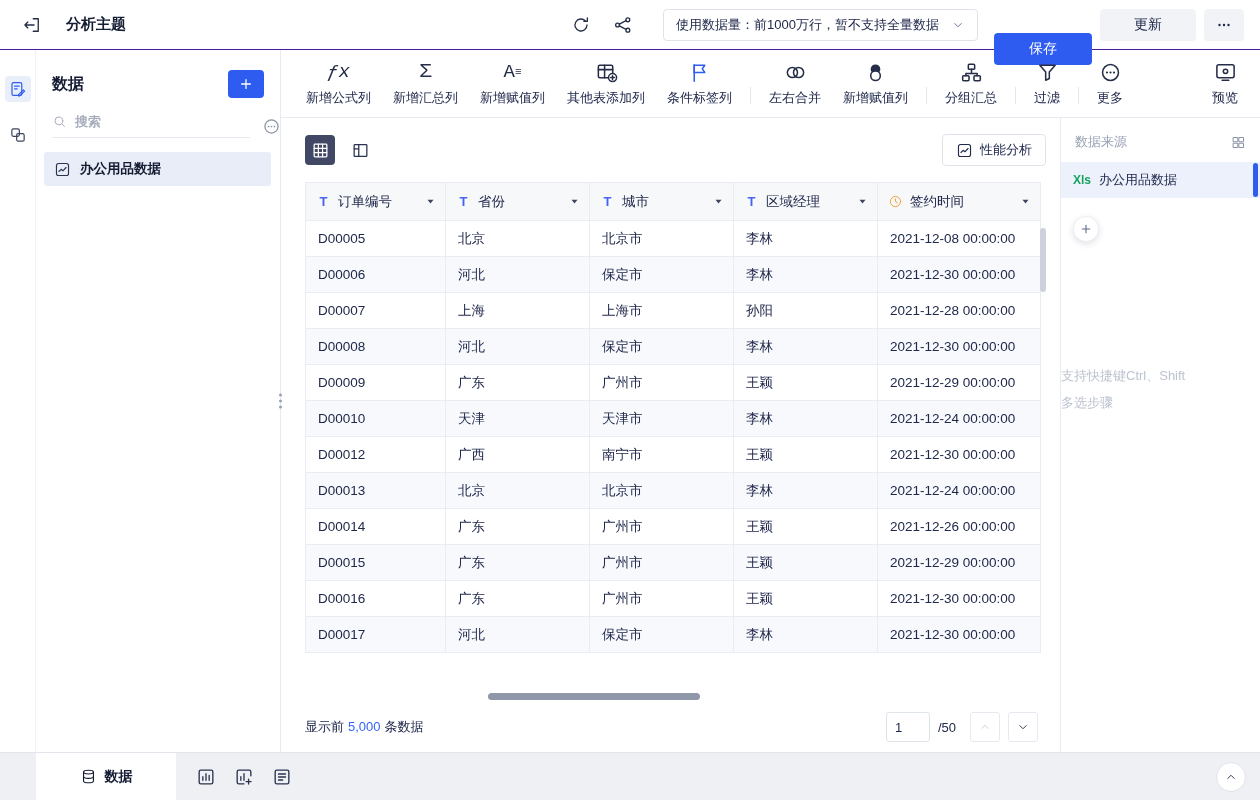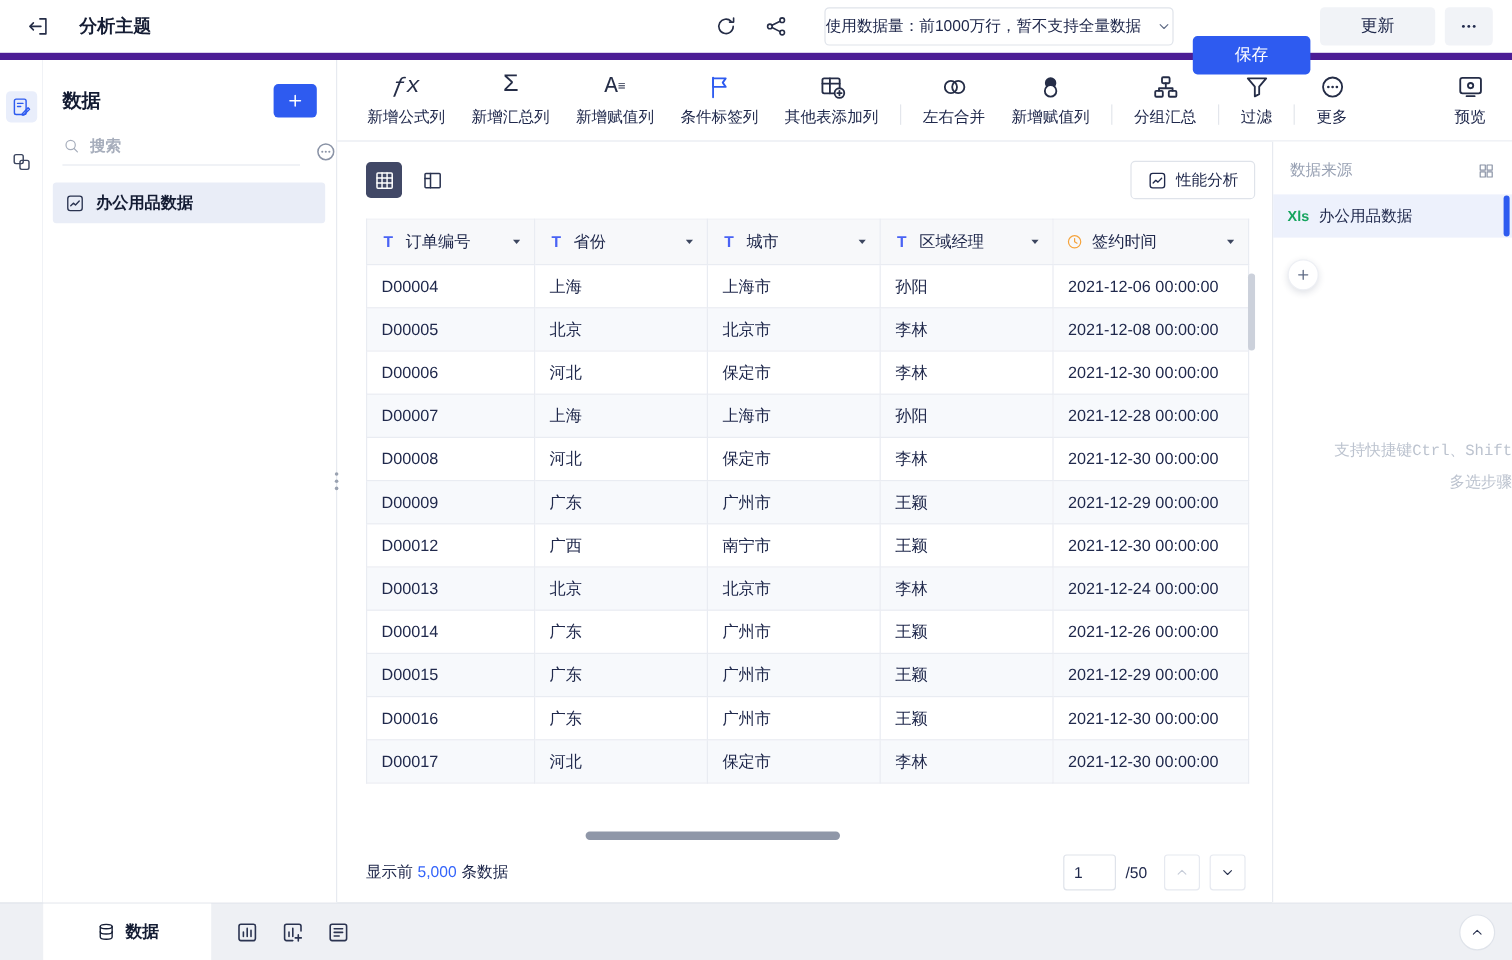--- a/index.html
+++ b/index.html
@@ -5,28 +5,28 @@
   * { box-sizing: border-box; margin: 0; padding: 0; }
   html, body { width: 1260px; height: 800px; }
   body {
     font-family: "Liberation Sans", "DejaVu Sans", sans-serif;
     color: #20294c; background: #fff; overflow: hidden; font-size: 14px;
   }
   svg { display: block; }
   .app { width: 1260px; height: 800px; display: flex; flex-direction: column; }
 
   
-  .topbar { height: 50px; flex: 0 0 50px; display: flex; align-items: center; padding: 0 16px; border-bottom: 6px solid #4c1d95; background: #fff; }
+  .topbar { height: 50px; flex: 0 0 50px; display: flex; align-items: center; padding: 0 16px; border-bottom: 1px solid #4c1d95; background: #fff; }
   .icon-btn { width: 32px; height: 32px; border: none; background: transparent; display: flex; align-items: center; justify-content: center; color: #252d47; cursor: pointer; border-radius: 4px; }
   .icon-btn svg { width: 20px; height: 20px; }
   .topbar-title { font-size: 15px; font-weight: bold; color: #141c33; margin-left: 18px; }
   .topbar-spacer { flex: 1; }
   .tb-gap10 { margin-right: 10px; }
   .tb-gap24 { margin-right: 24px; }
-  .data-limit { height: 32px; border: 1px solid #dfe3ea; border-radius: 4px; display: flex; align-items: center; padding: 0 0; font-size: 13px; color: #20294c; gap: 12px; cursor: pointer; background: #fff; }
+  .data-limit { height: 32px; border: 1px solid #dfe3ea; border-radius: 4px; display: flex; align-items: center; padding: 0 12px; font-size: 13px; color: #20294c; gap: 12px; cursor: pointer; background: #fff; }
   .data-limit .chev { width: 14px; height: 14px; color: #5f6b85; }
   .data-limit .chev svg { width: 14px; height: 14px; }
   .btn { height: 32px; border: none; border-radius: 4px; font-size: 14px; cursor: pointer; font-family: inherit; }
   .btn-primary { width: 98px; background: var(--accent, #2e5bf0); color: #fff; margin-left: 16px; margin-top: 48px; }
   .btn-secondary { width: 96px; background: #f1f3f7; color: #20294c; margin-left: 8px; }
   .btn-more { width: 40px; background: #f1f3f7; color: #20294c; margin-left: 8px; display: inline-flex; align-items: center; justify-content: center; }
   .btn-more svg { width: 18px; height: 18px; }
 
   
   .main-row { flex: 1; display: flex; min-height: 0; }
@@ -107,21 +107,21 @@
   .right-panel { width: 200px; flex: 0 0 200px; border-left: 1px solid #e7eaf0; position: relative; display: flex; flex-direction: column; background: #fff; }
   .rp-header { display: flex; align-items: center; justify-content: space-between; padding: 15px 14px 11px 14px; color: #98a1b3; font-size: 13px; }
   .rp-header .rp-layout-btn { color: #8a93a6; cursor: pointer; display: flex; }
   .rp-header svg { width: 15px; height: 15px; }
   .rp-item { height: 36px; background: #edf1fc; display: flex; align-items: center; gap: 8px; padding: 0 12px; cursor: pointer; position: relative; }
   .rp-badge { font-size: 12px; font-weight: bold; color: var(--badge-green, #16a45f); }
   .rp-label { font-size: 13px; color: #20294c; }
   .rp-indicator { position: absolute; right: 2px; top: 1px; width: 5px; height: 34px; border-radius: 3px; background: var(--accent, #2e5bf0); }
   .rp-add { margin: 18px 0 0 12px; width: 26px; height: 26px; border-radius: 50%; border: 1px solid #edeff4; background: #fff; box-shadow: 0 2px 6px rgba(30,40,80,.14); color: #5f6b85; display: flex; align-items: center; justify-content: center; cursor: pointer; }
   .rp-add svg { width: 12px; height: 12px; }
-  .rp-hint { position: absolute; top: 244px; left: 0; right: 0; text-align: right; font-size: 13px; color: #bcc3cf; line-height: 27px; font-family: Liberation Mono, monospace; }
+  .rp-hint { position: absolute; top: 244px; left: 0; right: 0; text-align: left; font-size: 13px; color: #bcc3cf; line-height: 27px; }
 
   
   .bottom-bar { height: 48px; flex: 0 0 48px; background: #eef0f4; border-top: 1px solid #e2e5eb; display: flex; align-items: center; }
   .bb-tab { margin-left: 36px; width: 140px; height: 48px; background: #fff; display: flex; align-items: center; justify-content: center; gap: 8px; font-size: 14px; font-weight: bold; color: #141c33; cursor: pointer; border: none; font-family: inherit; }
   .bb-tab svg { width: 17px; height: 17px; }
   .bb-icons { display: flex; align-items: center; gap: 18px; margin-left: 20px; }
   .bb-icon { color: #2a3350; cursor: pointer; display: flex; background: none; border: none; }
   .bb-icon svg { width: 20px; height: 20px; }
   .bb-collapse { margin-left: auto; margin-right: 14px; width: 30px; height: 30px; border-radius: 50%; border: 1px solid #dfe3ea; background: #fff; display: flex; align-items: center; justify-content: center; color: #2a3350; cursor: pointer; }
   .bb-collapse svg { width: 14px; height: 14px; }
@@ -268,38 +268,38 @@
             </span>
             <span class="tb-label">新增汇总列</span>
           </div>
           <div class="tb-item">
             <span class="tb-icon">
               <span class="txt-icon">A<span style="font-size:11px;vertical-align:2px;">≡</span></span>
             </span>
             <span class="tb-label">新增赋值列</span>
           </div>
           <div class="tb-item">
-            <span class="tb-icon accent">
-              <svg viewBox="0 0 24 24" fill="none" stroke="currentColor" stroke-width="1.6" stroke-linecap="round" stroke-linejoin="round">
-                <path d="M6.5 21V3.8"></path>
-                <path d="M6.5 4.5h11l-2.6 3.7 2.6 3.7h-11z"></path>
-              </svg>
-            </span>
-            <span class="tb-label">条件标签列</span>
-          </div>
-          <div class="tb-item">
             <span class="tb-icon">
               <svg viewBox="0 0 24 24" fill="none" stroke="currentColor" stroke-width="1.6" stroke-linecap="round" stroke-linejoin="round">
                 <rect x="3.5" y="4.5" width="15" height="13" rx="1.5"></rect>
                 <path d="M3.5 9h15M10 4.5v13"></path>
                 <circle cx="18.3" cy="17.3" r="4.2" fill="#fff"></circle>
                 <path d="M18.3 15.4v3.8M16.4 17.3h3.8"></path>
               </svg>
             </span>
             <span class="tb-label">其他表添加列</span>
+          </div>
+          <div class="tb-item">
+            <span class="tb-icon accent">
+              <svg viewBox="0 0 24 24" fill="none" stroke="currentColor" stroke-width="1.6" stroke-linecap="round" stroke-linejoin="round">
+                <path d="M6.5 21V3.8"></path>
+                <path d="M6.5 4.5h11l-2.6 3.7 2.6 3.7h-11z"></path>
+              </svg>
+            </span>
+            <span class="tb-label">条件标签列</span>
           </div>
           <div class="tb-divider"></div>
           <div class="tb-item">
             <span class="tb-icon">
               <svg viewBox="0 0 24 24" fill="none" stroke="currentColor" stroke-width="1.6" stroke-linecap="round" stroke-linejoin="round">
                 <circle cx="8.8" cy="12" r="5.3"></circle>
                 <circle cx="15.2" cy="12" r="5.3"></circle>
               </svg>
             </span>
             <span class="tb-label">左右合并</span>
@@ -457,27 +457,20 @@
                           <svg viewBox="0 0 24 24" fill="currentColor">
                             <path d="M4 7.5h16L12 17z"></path>
                           </svg>
                         </span>
                       </div>
                     </th>
                   </tr>
                 </thead>
               <tbody>
                   <tr>
-                    <td>D00004</td>
-                    <td>上海</td>
-                    <td>上海市</td>
-                    <td>孙阳</td>
-                    <td>2021-12-06 00:00:00</td>
-                  </tr>
-                  <tr>
                     <td>D00005</td>
                     <td>北京</td>
                     <td>北京市</td>
                     <td>李林</td>
                     <td>2021-12-08 00:00:00</td>
                   </tr>
                   <tr>
                     <td>D00006</td>
                     <td>河北</td>
                     <td>保定市</td>
@@ -497,20 +490,27 @@
                     <td>保定市</td>
                     <td>李林</td>
                     <td>2021-12-30 00:00:00</td>
                   </tr>
                   <tr>
                     <td>D00009</td>
                     <td>广东</td>
                     <td>广州市</td>
                     <td>王颖</td>
                     <td>2021-12-29 00:00:00</td>
+                  </tr>
+                  <tr>
+                    <td>D00010</td>
+                    <td>天津</td>
+                    <td>天津市</td>
+                    <td>李林</td>
+                    <td>2021-12-24 00:00:00</td>
                   </tr>
                   <tr>
                     <td>D00012</td>
                     <td>广西</td>
                     <td>南宁市</td>
                     <td>王颖</td>
                     <td>2021-12-30 00:00:00</td>
                   </tr>
                   <tr>
                     <td>D00013</td>

